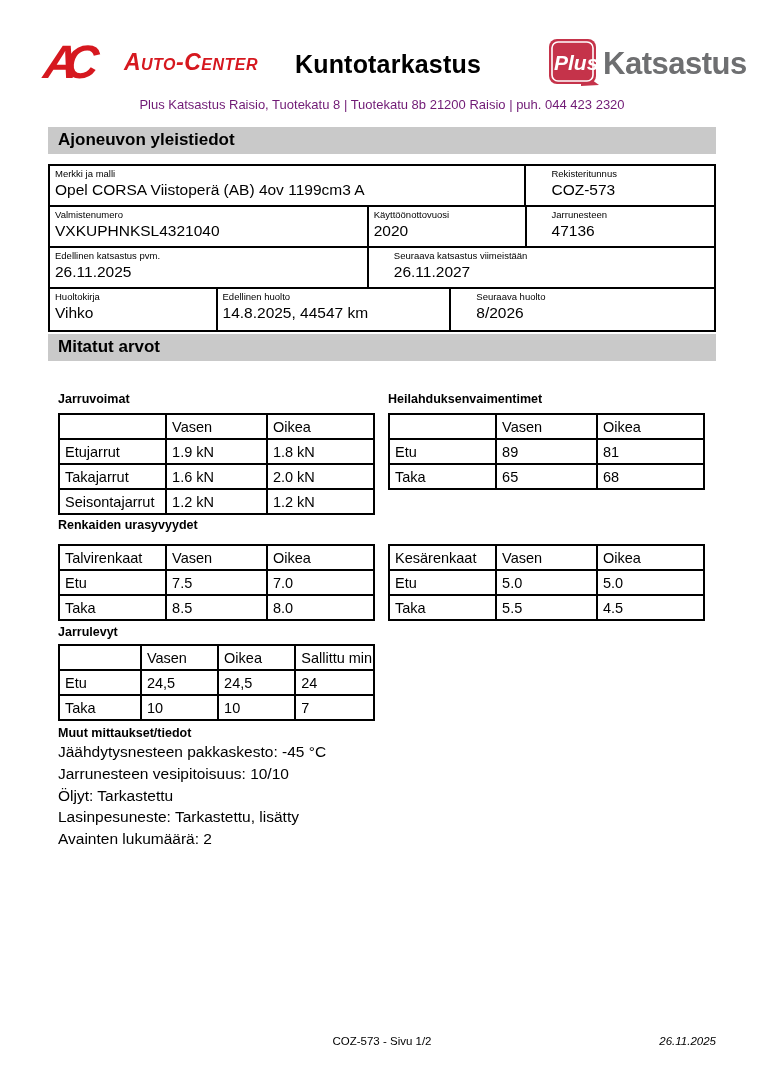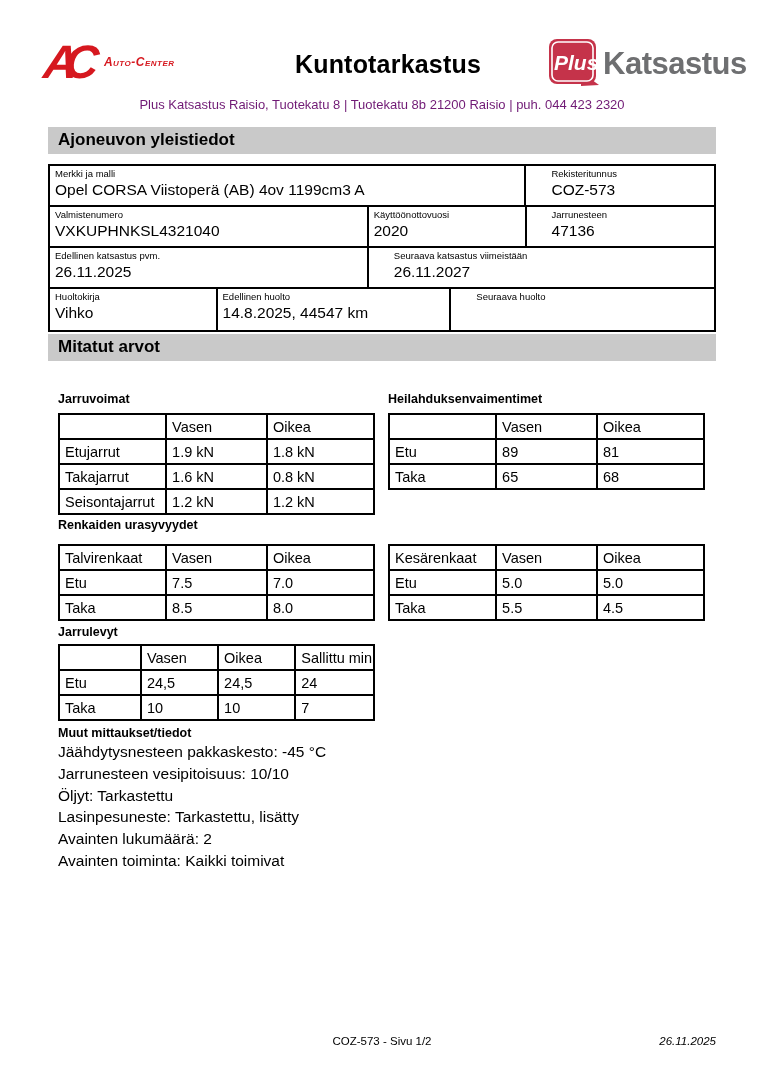--- a/index.html
+++ b/index.html
@@ -14,22 +14,22 @@
   .page { position: relative; width: 764px; height: 1080px; background: #fff; }
 
   
   .ac-logo { position: absolute; left: 44px; top: 40px; display: flex; align-items: center; }
   .ac-monogram {
     font-size: 47px; font-weight: bold; font-style: italic;
     color: #d6181f; letter-spacing: -13px; transform: skewX(-6deg);
     line-height: 44px; padding-right: 16px;
   }
   .ac-wordmark {
-    font-size: 12px; font-weight: bold; font-style: italic;
-    font-variant: small-caps; color: #d6181f; letter-spacing: 0.5px; margin-left: 2px;
+    font-size: 23px; font-weight: bold; font-style: italic;
+    font-variant: small-caps; color: #d6181f; letter-spacing: 0.5px; margin-left: 22px;
   }
   .doc-title {
     position: absolute; left: 12px; right: 0; top: 50px;
     text-align: center; font-size: 25px; font-weight: bold; letter-spacing: 0.2px;
   }
   .plus-logo { position: absolute; left: 545px; top: 36px; display: flex; align-items: center; }
   .plus-wordmark {
     font-size: 31px; font-weight: bold; color: #6e6f71;
     letter-spacing: -0.5px; margin-left: 4px;
   }
@@ -144,20 +144,21 @@
       <div class="vcell" style="width:26%">
         <div class="vlabel">Huoltokirja</div>
         <div class="vvalue">Vihko</div>
       </div>
       <div class="vcell" style="width:36.3%">
         <div class="vlabel">Edellinen huolto</div>
         <div class="vvalue">14.8.2025, 44547 km</div>
       </div>
       <div class="vcell" style="width:37.7%">
         <div class="vlabel">Seuraava huolto</div>
+        <div class="vvalue">8/2026</div>
       </div>
     </div>
   </div>
 
   <div class="section-bar" style="top:334px">Mitatut arvot</div>
 
   <div class="tbl-title" style="left:58px; top:392px">Jarruvoimat</div>
   <table class="mtable" style="left:58px; top:413px">
     <tbody>
         <tr>
@@ -166,21 +167,21 @@
       <th style="width:34%">Oikea</th>
     </tr>
     <tr>
       <td>Etujarrut</td>
       <td>1.9 kN</td>
       <td>1.8 kN</td>
     </tr>
     <tr>
       <td>Takajarrut</td>
       <td>1.6 kN</td>
-      <td>0.8 kN</td>
+      <td>2.0 kN</td>
     </tr>
     <tr>
       <td>Seisontajarrut</td>
       <td>1.2 kN</td>
       <td>1.2 kN</td>
     </tr>
   </tbody>
     </table>
 
   <div class="tbl-title" style="left:388px; top:392px">Heilahduksenvaimentimet</div>
@@ -270,19 +271,18 @@
   </tbody>
     </table>
 
   <div class="other-title">Muut mittaukset/tiedot</div>
   <div class="other-lines">
     <div>Jäähdytysnesteen pakkaskesto: -45 °C</div>
     <div>Jarrunesteen vesipitoisuus: 10/10</div>
     <div>Öljyt: Tarkastettu</div>
     <div>Lasinpesuneste: Tarkastettu, lisätty</div>
     <div>Avainten lukumäärä: 2</div>
-    <div>Avainten toiminta: Kaikki toimivat</div>
   </div>
 
   <div class="footer-center">COZ-573 - Sivu 1/2</div>
   <div class="footer-right">26.11.2025</div>
 
 </div>
 
 </body></html>

